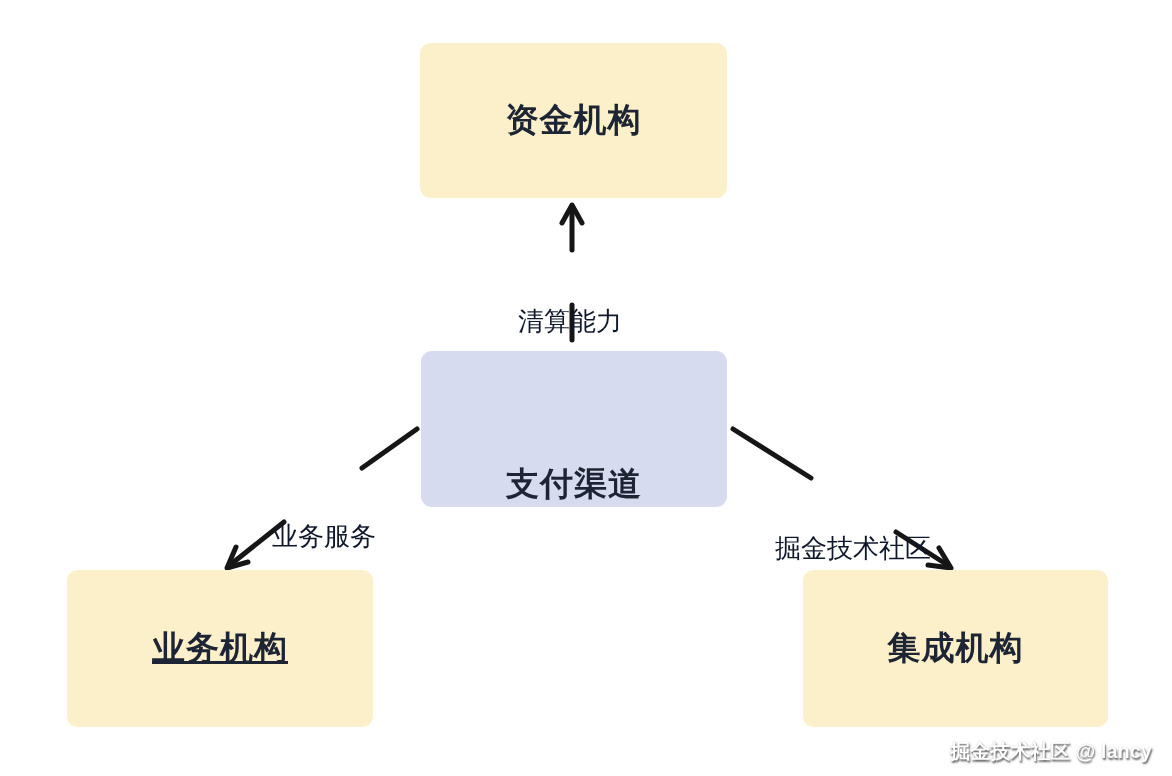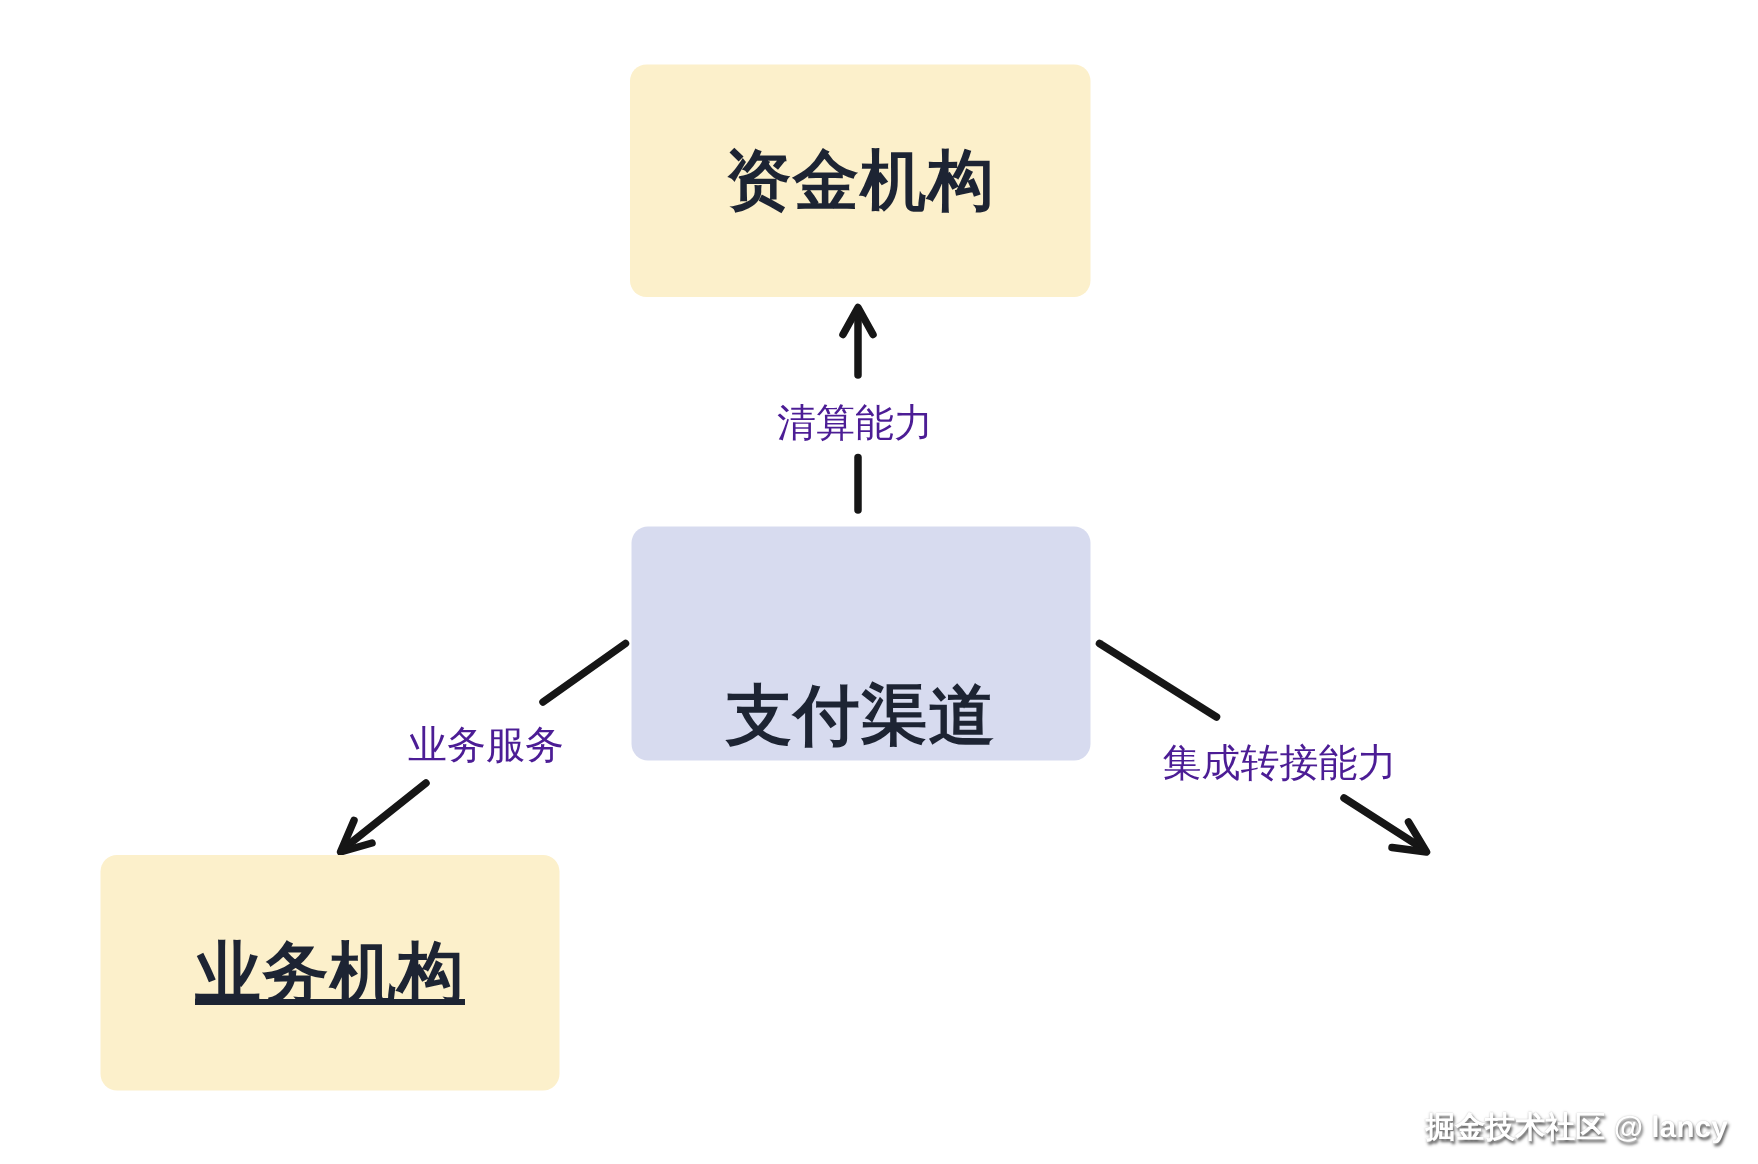--- a/index.html
+++ b/index.html
@@ -22,37 +22,38 @@
     stroke-width: 5;
     stroke-linecap: round;
     stroke-linejoin: round;
   }
   .node {
     position: absolute;
     border-radius: 11px;
     display: flex;
     align-items: center;
     justify-content: center;
-    font-size: 44px;
+    font-size: 33px;
     font-weight: 700;
     color: #1d2433;
     letter-spacing: 1px;
   }
   .node-yellow { background: #fcf0cb; }
   .node-funding     { left: 420px; top: 43px;  width: 307px; height: 155px; }
   .node-payment     { left: 421px; top: 351px; width: 306px; height: 156px; background: #d7dbef; align-items: flex-end; }
   .node-business    { left: 67px;  top: 570px; width: 306px; height: 157px; text-decoration: underline; }
   .node-integration { left: 803px; top: 570px; width: 305px; height: 157px; }
   .edge-label {
     position: absolute;
     transform: translate(-50%, -50%);
     font-size: 26px;
     font-weight: 400;
-    color: #4c1d95;
+    color: #0f172a;
     white-space: nowrap;
+    margin-top: 39px;
   }
   .label-clearing    { left: 570px; top: 282px; }
   .label-business    { left: 324px; top: 497px; }
   .label-integration { left: 853px; top: 509px; }
   .watermark {
     position: absolute;
     right: 20px;
     bottom: 11px;
     font-size: 20px;
     font-weight: 700;
@@ -92,20 +93,23 @@
   </div>
 
   <div class="node node-payment">
     <span>支付渠道</span>
   </div>
 
   <div class="node node-yellow node-business">
     <span>业务机构</span>
   </div>
 
+  <div class="node node-yellow node-integration">
+    <span>集成机构</span>
+  </div>
 
   <div class="edge-label label-clearing">清算能力</div>
   <div class="edge-label label-business">业务服务</div>
-  <div class="edge-label label-integration">集成转接能力</div>
+  <div class="edge-label label-integration">掘金技术社区</div>
 
   <div class="watermark">掘金技术社区 @ lancy</div>
 
 </div>
 
 </body></html>

